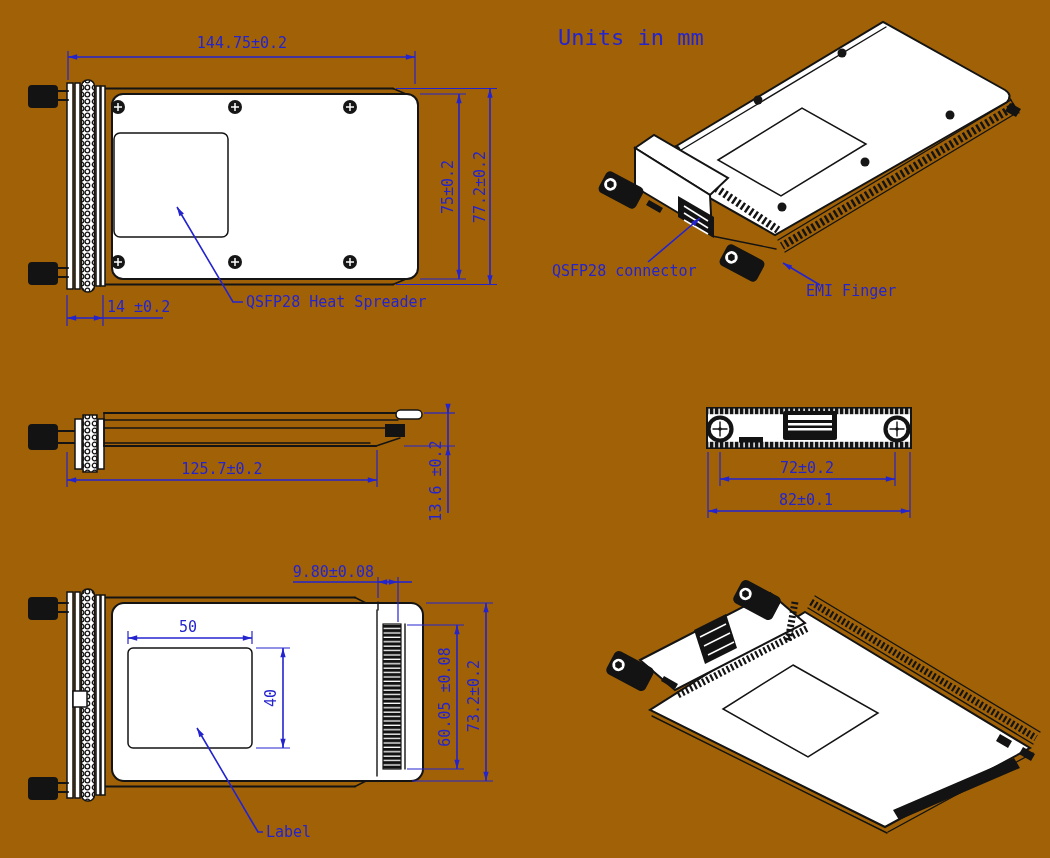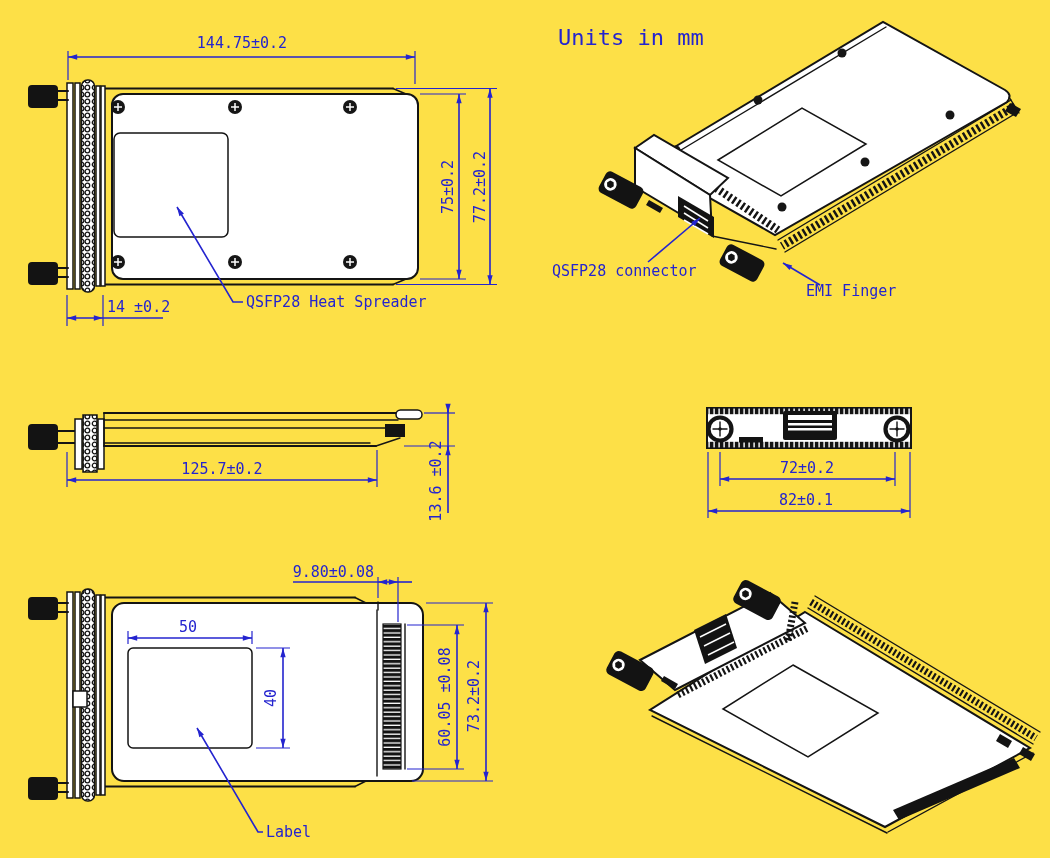--- a/index.html
+++ b/index.html
@@ -1,16 +1,16 @@
 <!DOCTYPE html>
 <html><head>
 <meta charset="utf-8">
 <style>
   html,body { margin:0; padding:0; background:#ffffff; }
-  #stage { position:relative; width:1050px; height:858px; background:#fde047; overflow:hidden; }
+  #stage { position:relative; width:1050px; height:858px; background:#a16207; overflow:hidden; }
   svg { display:block; }
   
   .ln   { stroke:#141414; stroke-width:2;   fill:none; stroke-linecap:round; }
   .ln1  { stroke:#141414; stroke-width:1.4; fill:none; stroke-linecap:round; }
   .fw   { fill:#ffffff; stroke:#141414; stroke-width:2;   }
   .fw1  { fill:#ffffff; stroke:#141414; stroke-width:1.5; }
   .bk   { fill:#131313; stroke:none; }
   .dash { stroke:#141414; stroke-width:8; stroke-dasharray:2.5 2.7; fill:none; }
   .dash2{ stroke:#141414; stroke-width:7; stroke-dasharray:2.2 2.4; fill:none; }
   

